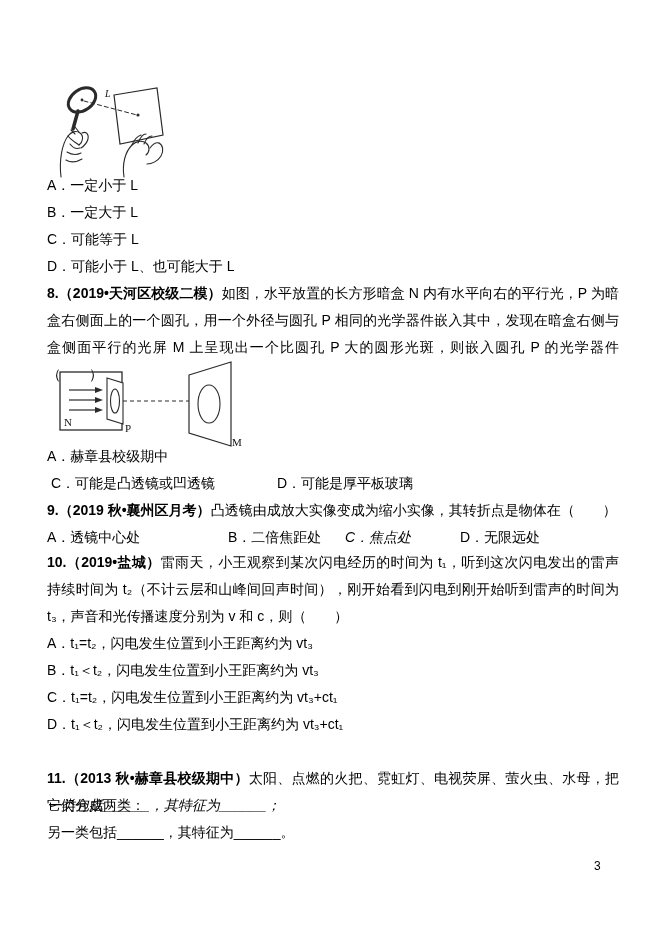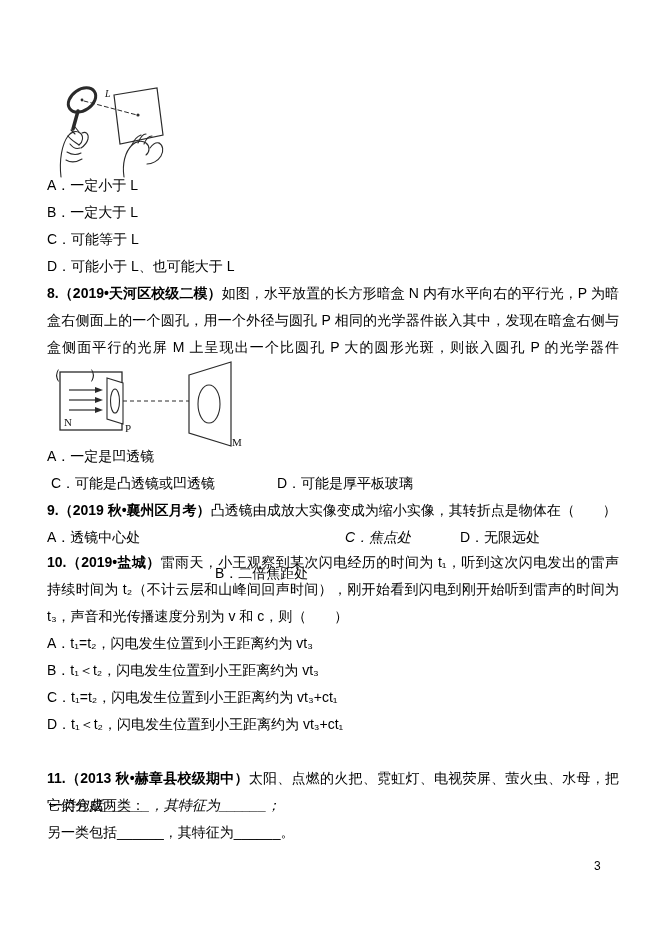--- a/index.html
+++ b/index.html
@@ -92,31 +92,31 @@
         <polygon points="132,17 174,4 174,88 132,75" fill="#fff" stroke-width="1.2"></polygon>
         <ellipse cx="152" cy="46" rx="11" ry="19" stroke-width="1.1"></ellipse>
       </g>
     </g>
     <text x="7" y="68">N</text>
     <text x="68" y="74">P</text>
     <text x="175" y="88">M</text>
   </svg>
 
   <div class="optrow" style="top:443px;">
-    <span style="left:0;top:0;">A．一定是凹透镜</span>
+    <span style="left:0;top:0;">A．赫章县校级期中</span>
     <span style="left:4px;top:27px;">C．可能是凸透镜或凹透镜</span>
     <span style="left:230px;top:27px;">D．可能是厚平板玻璃</span>
   </div>
 
   <p class="abs" style="top:497px;">
     <span class="b">9.（2019 秋•襄州区月考）</span><span>凸透镜由成放大实像变成为缩小实像，其转折点是物体在（　　）</span>
   </p>
   <div class="optrow" style="top:524px;height:27px;">
     <span style="left:0;">A．透镜中心处</span>
-    <span style="left:168px;margin-top:36px;">B．二倍焦距处</span>
+    <span style="left:181px;">B．二倍焦距处</span>
     <span style="left:298px;font-style:italic;">C．焦点处</span>
     <span style="left:413px;">D．无限远处</span>
   </div>
 
   <p class="abs just" style="top:549px;">
     <span class="b">10.（2019•盐城）</span><span>雷雨天，小王观察到某次闪电经历的时间为 t₁，听到这次闪电发出的雷声持续时间为 t₂（不计云层和山峰间回声时间），刚开始看到闪电到刚开始听到雷声的时间为 t₃，声音和光传播速度分别为 v 和 c，则（　　）</span>
   </p>
   <div class="abs optlist" style="top:630px;">
     <p>A．t₁=t₂，闪电发生位置到小王距离约为 vt₃</p>
     <p>B．t₁＜t₂，闪电发生位置到小王距离约为 vt₃</p>

